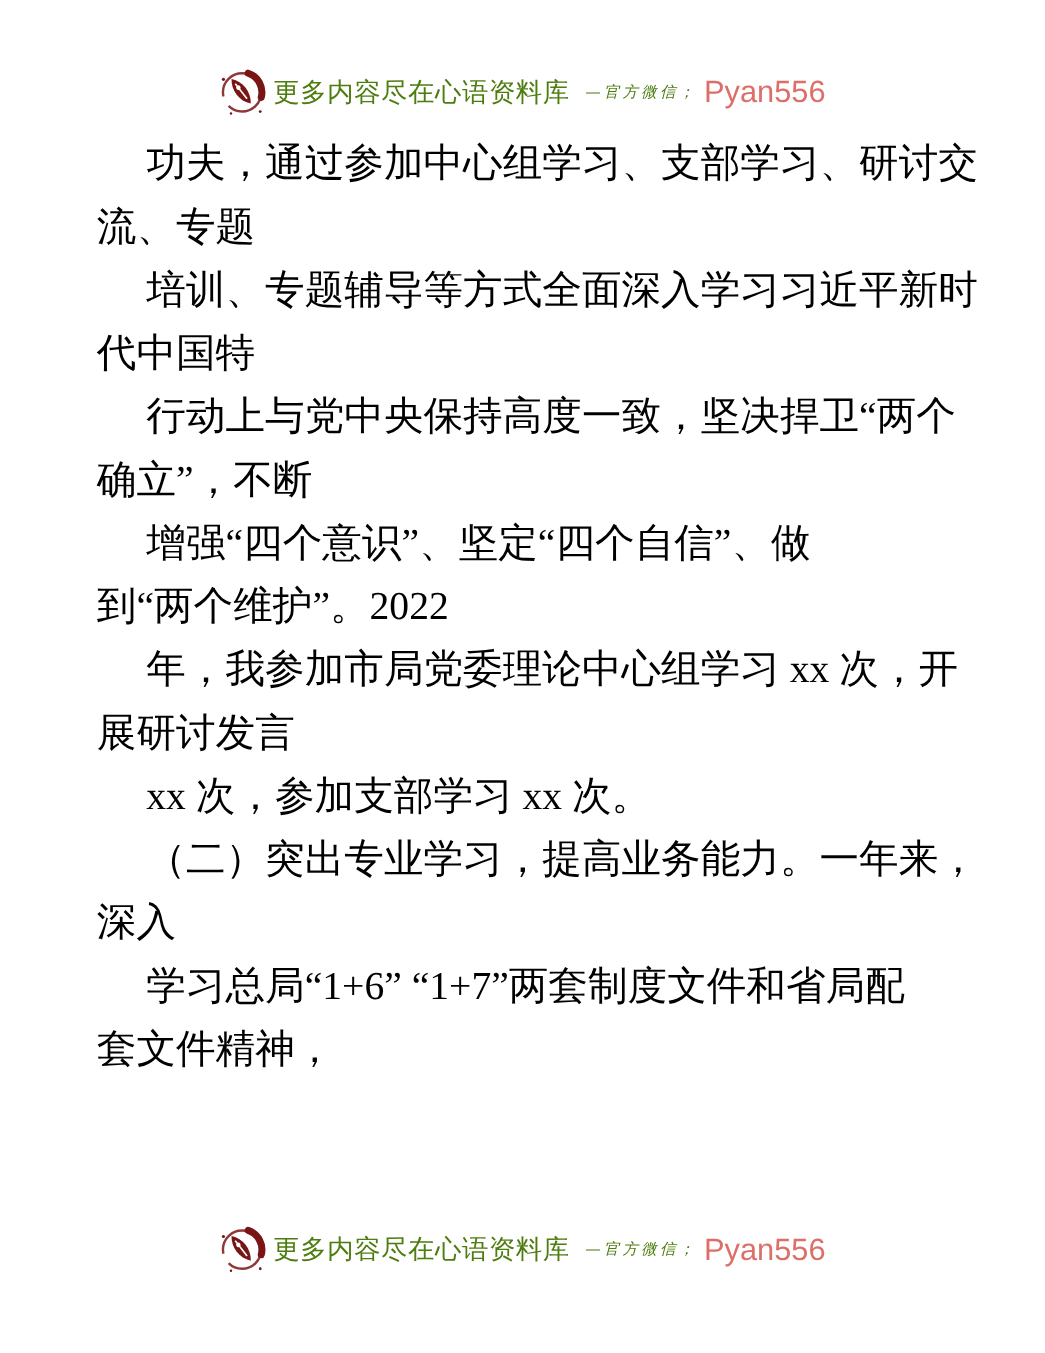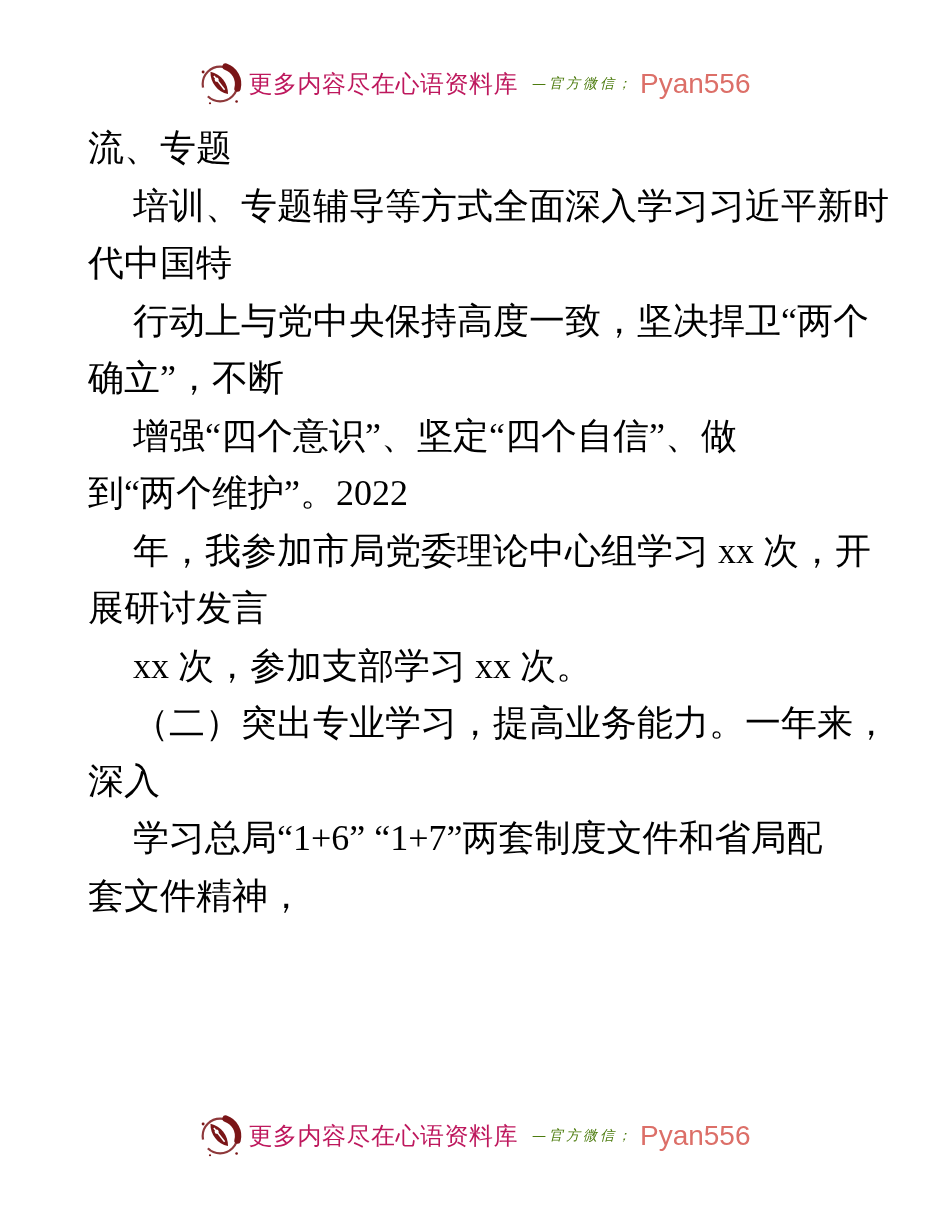--- a/index.html
+++ b/index.html
@@ -13,21 +13,21 @@
   
   .watermark{
     position:absolute;left:0;width:100%;
     display:flex;justify-content:center;align-items:center;
     white-space:nowrap;
   }
   .watermark.top{top:62px;}
   .watermark.bottom{top:1114px;}
   .wm-logo{width:44px;height:44px;margin-right:5px;flex:0 0 auto;}
   .wm-brand{
-    color:#be185d;
+    color:#4d7c0f;
     font-size:24px;
     letter-spacing:0.5px;
     font-family:"Liberation Serif","DejaVu Serif",serif;
   }
   .wm-label{
     color:#4d7c0f;
     font-size:14px;
     font-style:italic;
     letter-spacing:3px;
     margin-left:14px;
@@ -73,20 +73,21 @@
       <circle cx="4.5" cy="11" r="1.6" fill="#7A1517"></circle>
       <circle cx="41" cy="43" r="1.4" fill="#7A1517"></circle>
       <circle cx="12" cy="45" r="1.2" fill="#7A1517"></circle>
     </svg>
     <span class="wm-brand">更多内容尽在心语资料库</span>
     <span class="wm-label">—官方微信；</span>
     <span class="wm-handle">Pyan556</span>
   </div>
 
   <div class="doc">
+    <div class="line indent">功夫，通过参加中心组学习、支部学习、研讨交</div>
     <div class="line">流、专题</div>
     <div class="line indent">培训、专题辅导等方式全面深入学习习近平新时</div>
     <div class="line">代中国特</div>
     <div class="line indent">行动上与党中央保持高度一致，坚决捍卫“两个</div>
     <div class="line">确立”，不断</div>
     <div class="line indent">增强“四个意识”、坚定“四个自信”、做</div>
     <div class="line">到“两个维护”。2022</div>
     <div class="line indent">年，我参加市局党委理论中心组学习 xx 次，开</div>
     <div class="line">展研讨发言</div>
     <div class="line indent">xx 次，参加支部学习 xx 次。</div>

